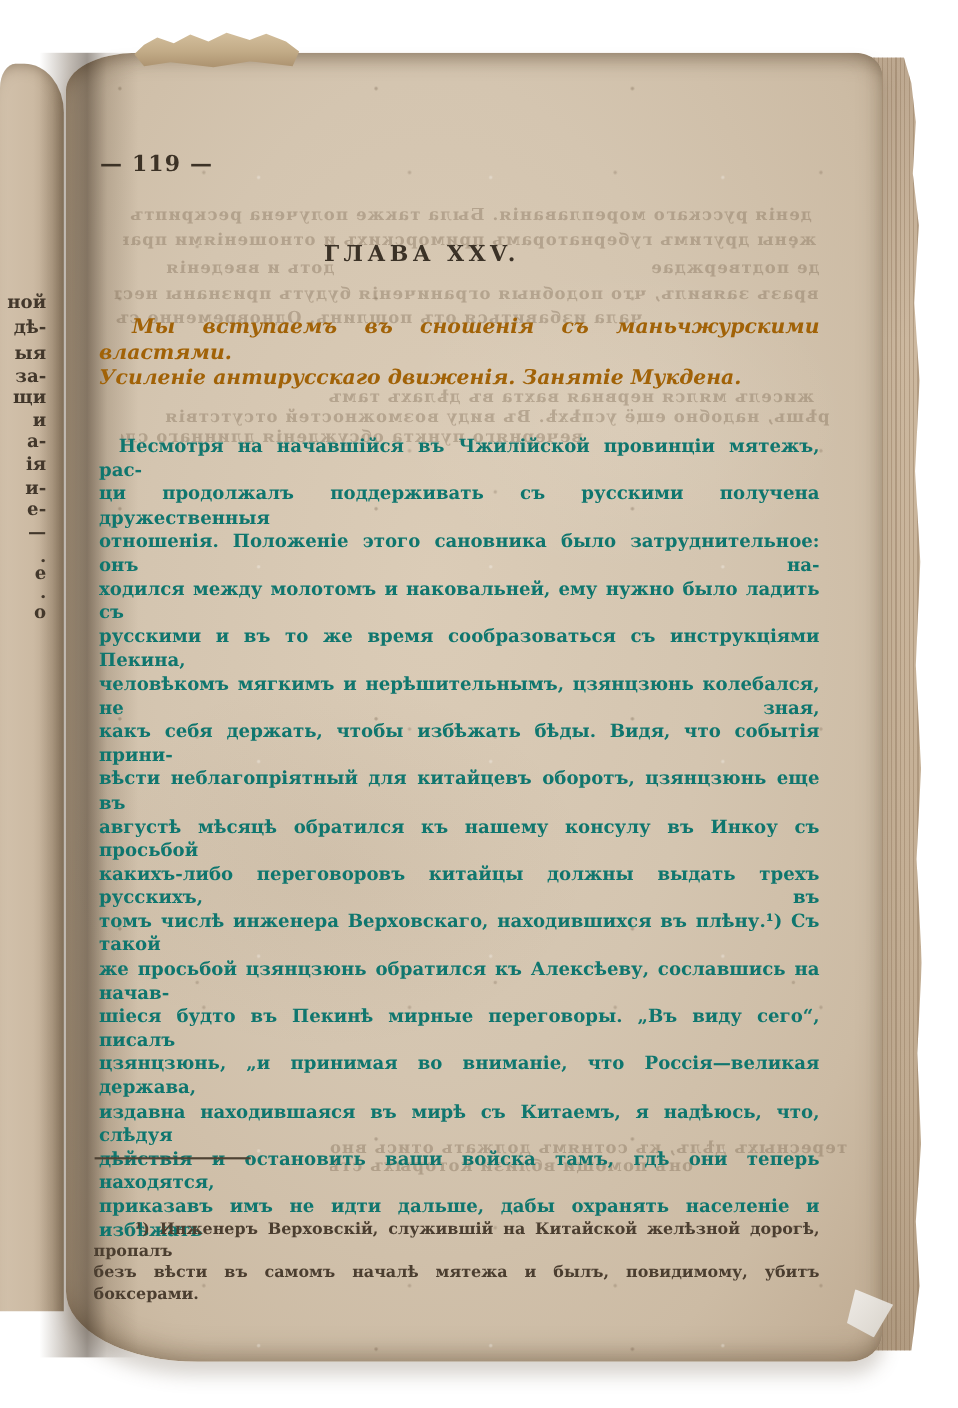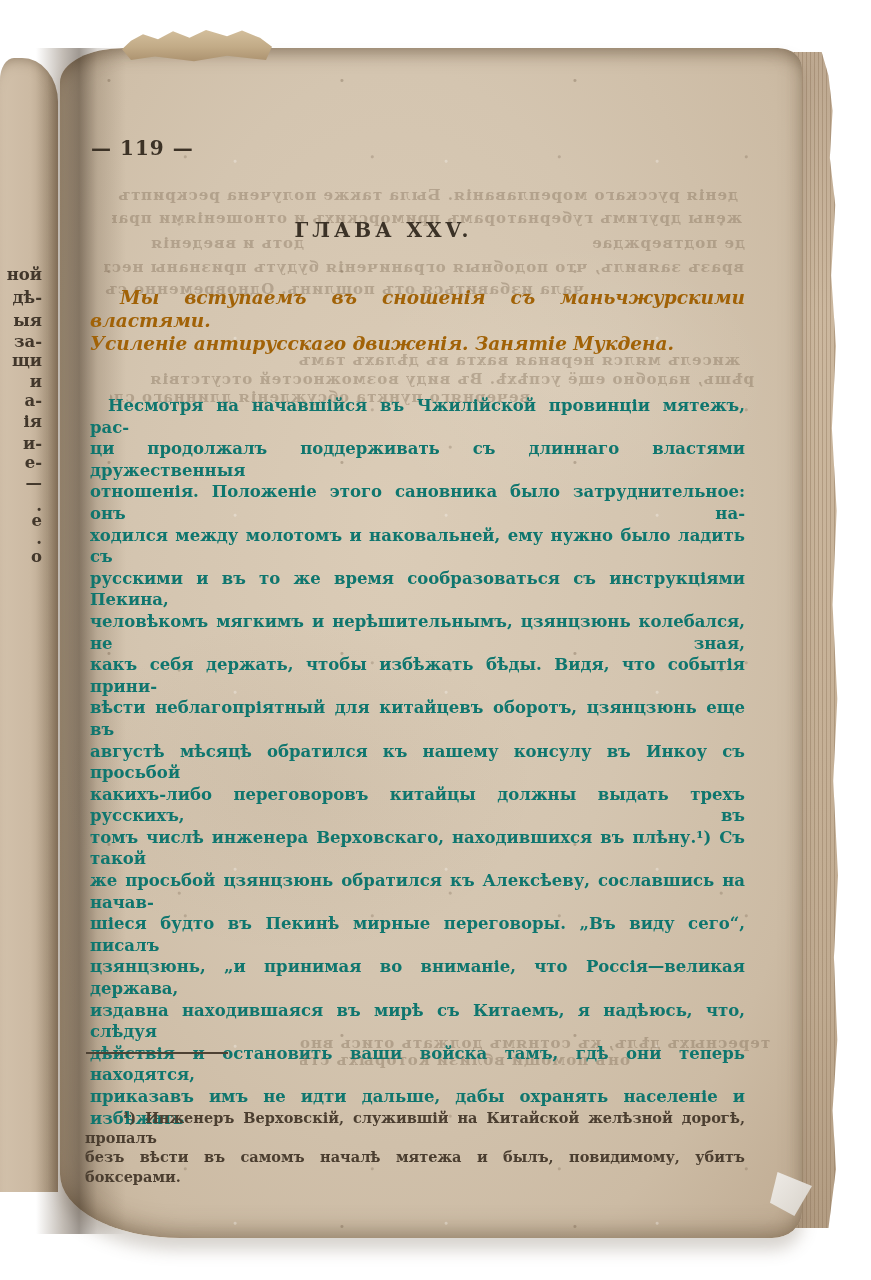--- a/index.html
+++ b/index.html
@@ -147,21 +147,21 @@
 
     <div class="summary">
 
     <div class="line indent">Мы вступаемъ въ сношенія съ маньчжурскими властями.</div>
         <div class="line last">Усиленіе антирусскаго движенія. Занятіе Мукдена.</div>
       </div>
 
     <div class="bodytext">
 
     <div class="line indent">Несмотря на начавшійся въ Чжилійской провинціи мятежъ, рас-</div>
-        <div class="line">ци продолжалъ поддерживать съ длиннаго властями дружественныя</div>
+        <div class="line">ци продолжалъ поддерживать съ русскими получена дружественныя</div>
         <div class="line">отношенія. Положеніе этого сановника было затруднительное: онъ на-</div>
         <div class="line">ходился между молотомъ и наковальней, ему нужно было ладить съ</div>
         <div class="line">русскими и въ то же время сообразоваться съ инструкціями Пекина,</div>
         <div class="line">человѣкомъ мягкимъ и нерѣшительнымъ, цзянцзюнь колебался, не зная,</div>
         <div class="line">какъ себя держать, чтобы избѣжать бѣды. Видя, что событія прини-</div>
         <div class="line">вѣсти неблагопріятный для китайцевъ оборотъ, цзянцзюнь еще въ</div>
         <div class="line">августѣ мѣсяцѣ обратился къ нашему консулу въ Инкоу съ просьбой</div>
         <div class="line">какихъ-либо переговоровъ китайцы должны выдать трехъ русскихъ, въ</div>
         <div class="line">томъ числѣ инженера Верховскаго, находившихся въ плѣну.¹) Съ такой</div>
         <div class="line">же просьбой цзянцзюнь обратился къ Алексѣеву, сославшись на начав-</div>

